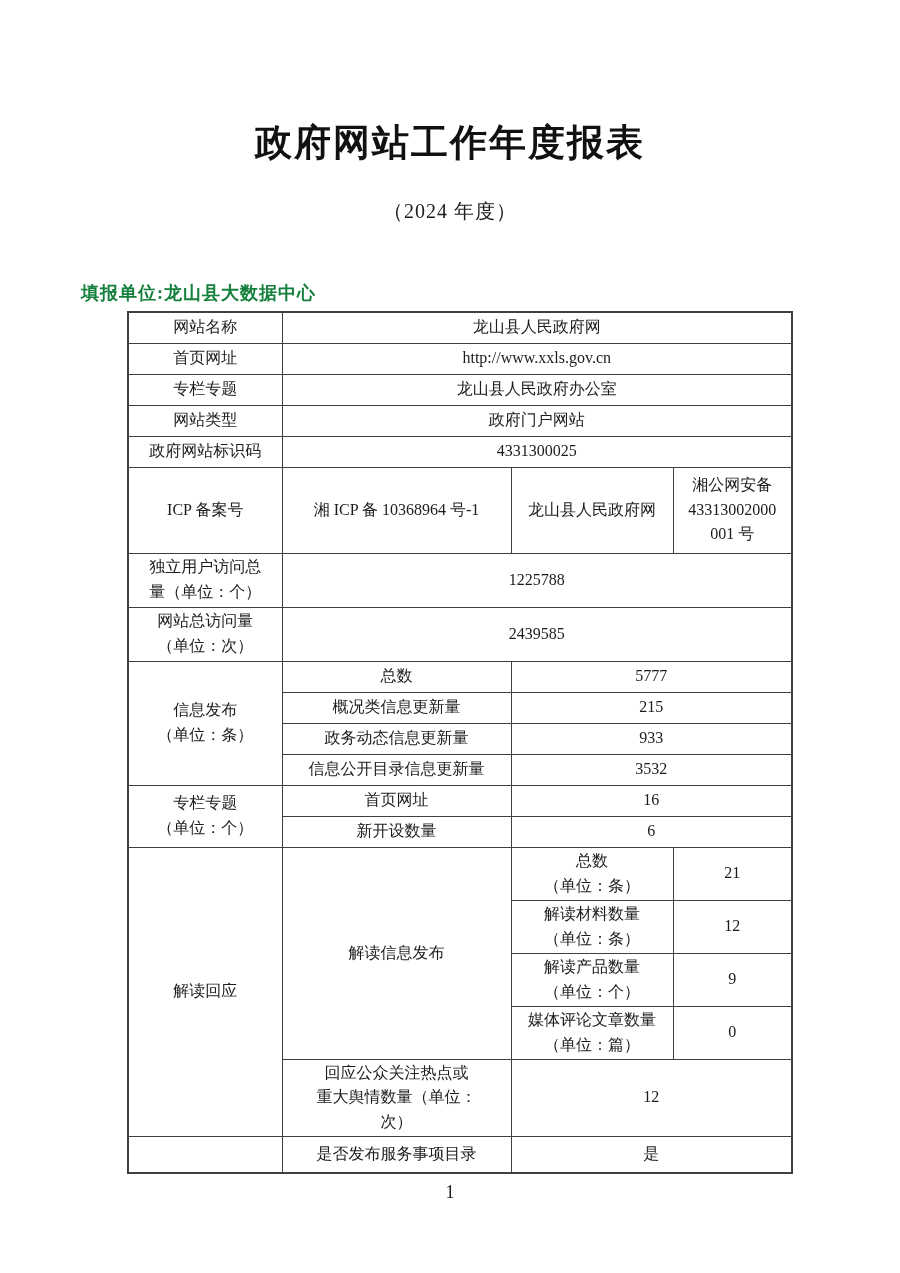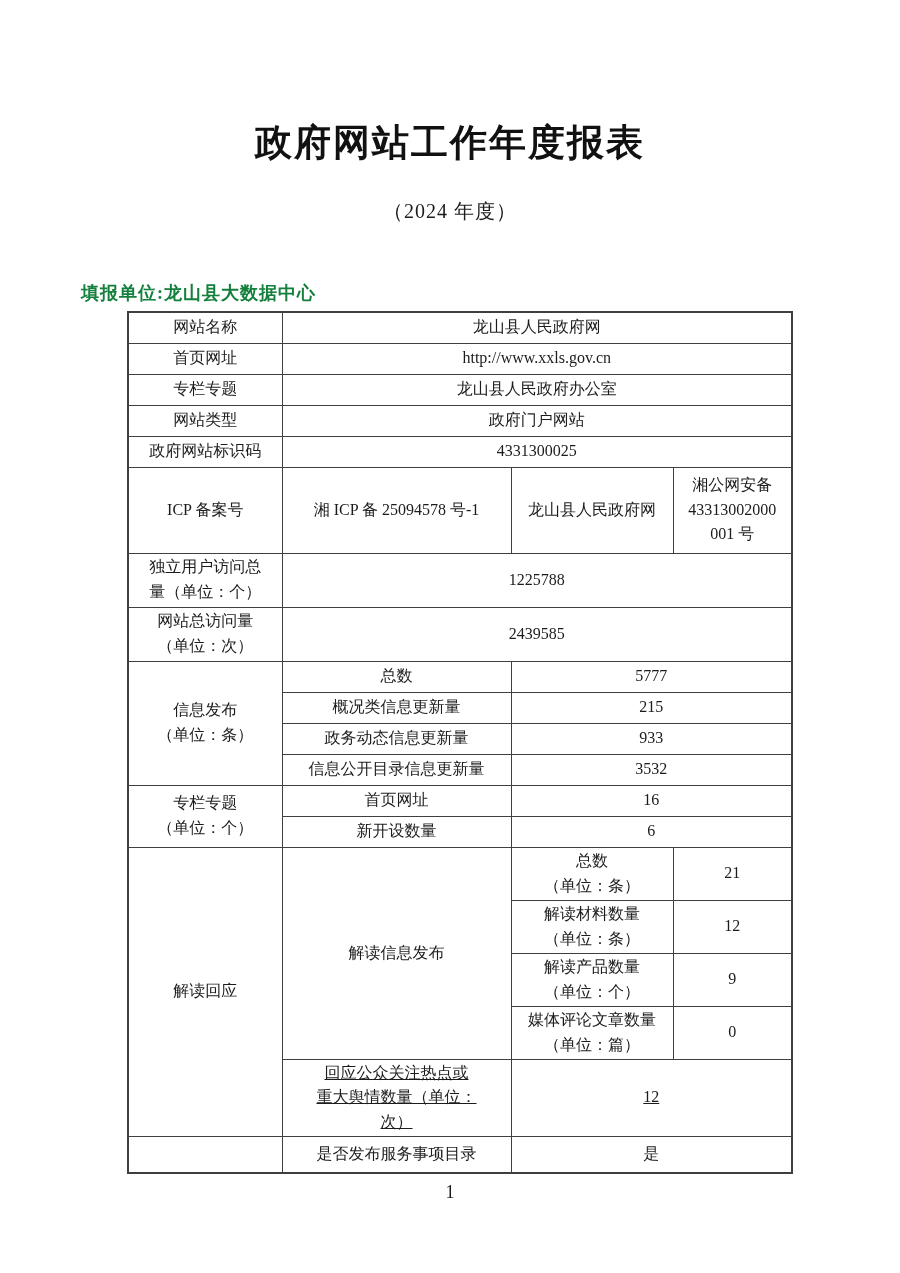--- a/index.html
+++ b/index.html
@@ -52,21 +52,21 @@
     font-size: 16px;
     line-height: 1.55;
     white-space: pre-line;
     padding: 1px 3px;
     color: #1c1c1c;
   }
   tr.r-s  td { height: 31px; }
   tr.r-icp td { height: 86px; }
   tr.r-vis td { height: 54px; }
   tr.r-int td { height: 53px; }
-  tr.r-resp td { height: 77px; text-decoration: underline; }
+  tr.r-resp td { height: 77px; }
   tr.r-svc td { height: 37px; }
   .page-number {
     position: absolute;
     left: 0;
     width: 900px;
     top: 1182px;
     text-align: center;
     font-size: 18px;
     color: #1c1c1c;
   }
@@ -104,21 +104,21 @@
         <td>网站类型</td>
         <td colspan="3">政府门户网站</td>
       </tr>
       <tr class="r-s">
         <td>政府网站标识码</td>
         <td colspan="3">4331300025</td>
       </tr>
 
       <tr class="r-icp">
         <td>ICP 备案号</td>
-        <td>湘 ICP 备 25094578 号-1</td>
+        <td>湘 ICP 备 10368964 号-1</td>
         <td>龙山县人民政府网</td>
         <td>湘公网安备
 43313002000
 001 号</td>
       </tr>
 
       <tr class="r-vis">
         <td>独立用户访问总
 量（单位：个）</td>
         <td colspan="3">1225788</td>

